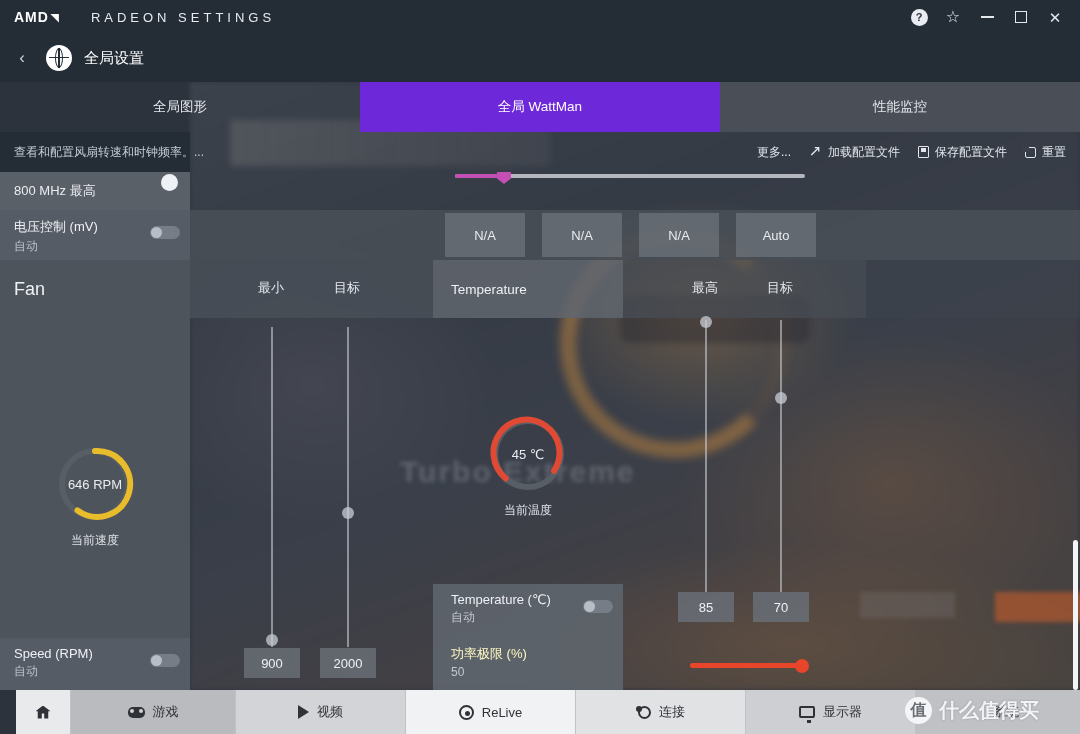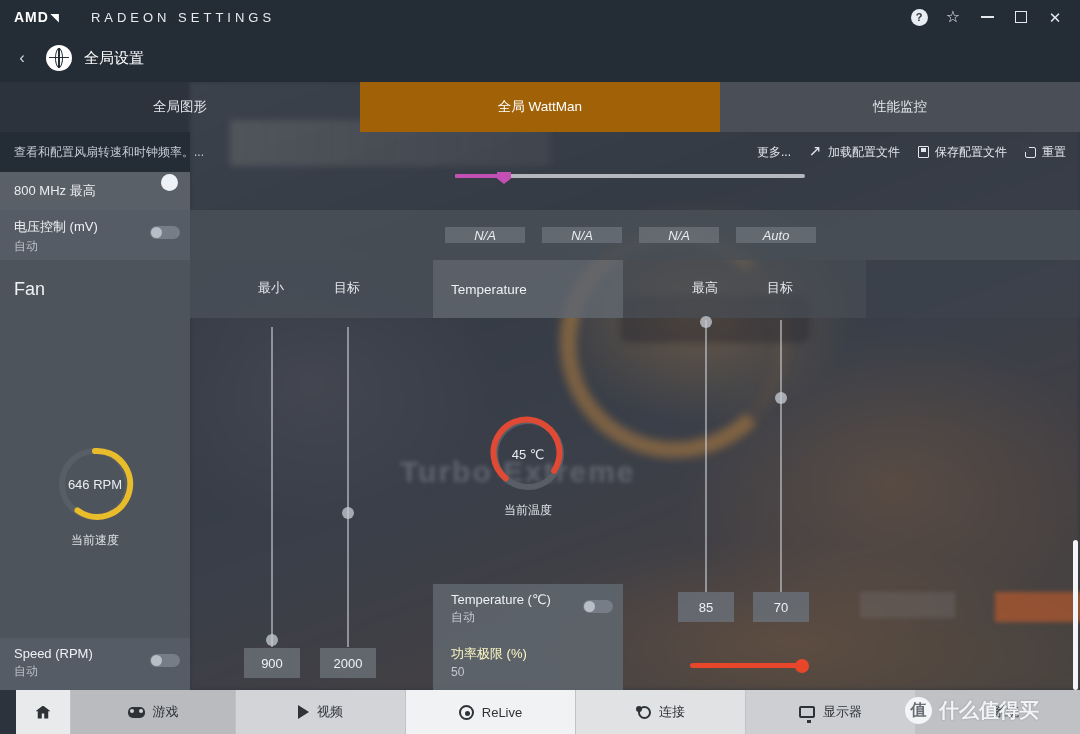--- a/index.html
+++ b/index.html
@@ -150,21 +150,21 @@
   .tabbar {
     position: absolute; left: 0; top: 82px;
     width: 1080px; height: 50px;
     display: flex;
   }
   .tab {
     display: flex; align-items: center; justify-content: center;
     font-size: 13.5px; color: #e2e6ec; cursor: pointer;
   }
   .tab.t1 { width: 360px; background: #2b333d; }
-  .tab.t2 { width: 360px; background: #a16207; color: #fff; }
+  .tab.t2 { width: 360px; background: #6d28d9; color: #fff; }
   .tab.t3 { width: 360px; background: #4a4f57; }
   .tab.t1 { background: transparent; }
 
   
   .desc-row {
     position: absolute; left: 0; top: 132px;
     width: 1080px; height: 40px;
     display: flex; align-items: center;
   }
   .desc-left {
@@ -250,24 +250,24 @@
     position: absolute; left: 1px; top: 1px;
     width: 11px; height: 11px; border-radius: 50%; background: #b8bec6;
   }
 
   .na-row {
     position: absolute; left: 190px; top: 38px; width: 890px; height: 50px;
     background: rgba(72,78,86,0.92);
     display: flex; align-items: center;
   }
   .na-box {
-    width: 80px; height: 16px;
+    width: 80px; height: 44px;
     background: rgba(104,110,118,0.85);
     color: #e8ebef; font-size: 13px;
-    display: flex; align-items: center; justify-content: center; font-style: italic;
+    display: flex; align-items: center; justify-content: center;
   }
   .na-sp { width: 17px; }
   .na-lead { width: 255px; }
 
   
   .hdr-row {
     position: absolute; left: 0; top: 88px; width: 1080px; height: 58px;
   }
   .hdr-fan {
     position: absolute; left: 0; top: 0; width: 190px; height: 58px;

